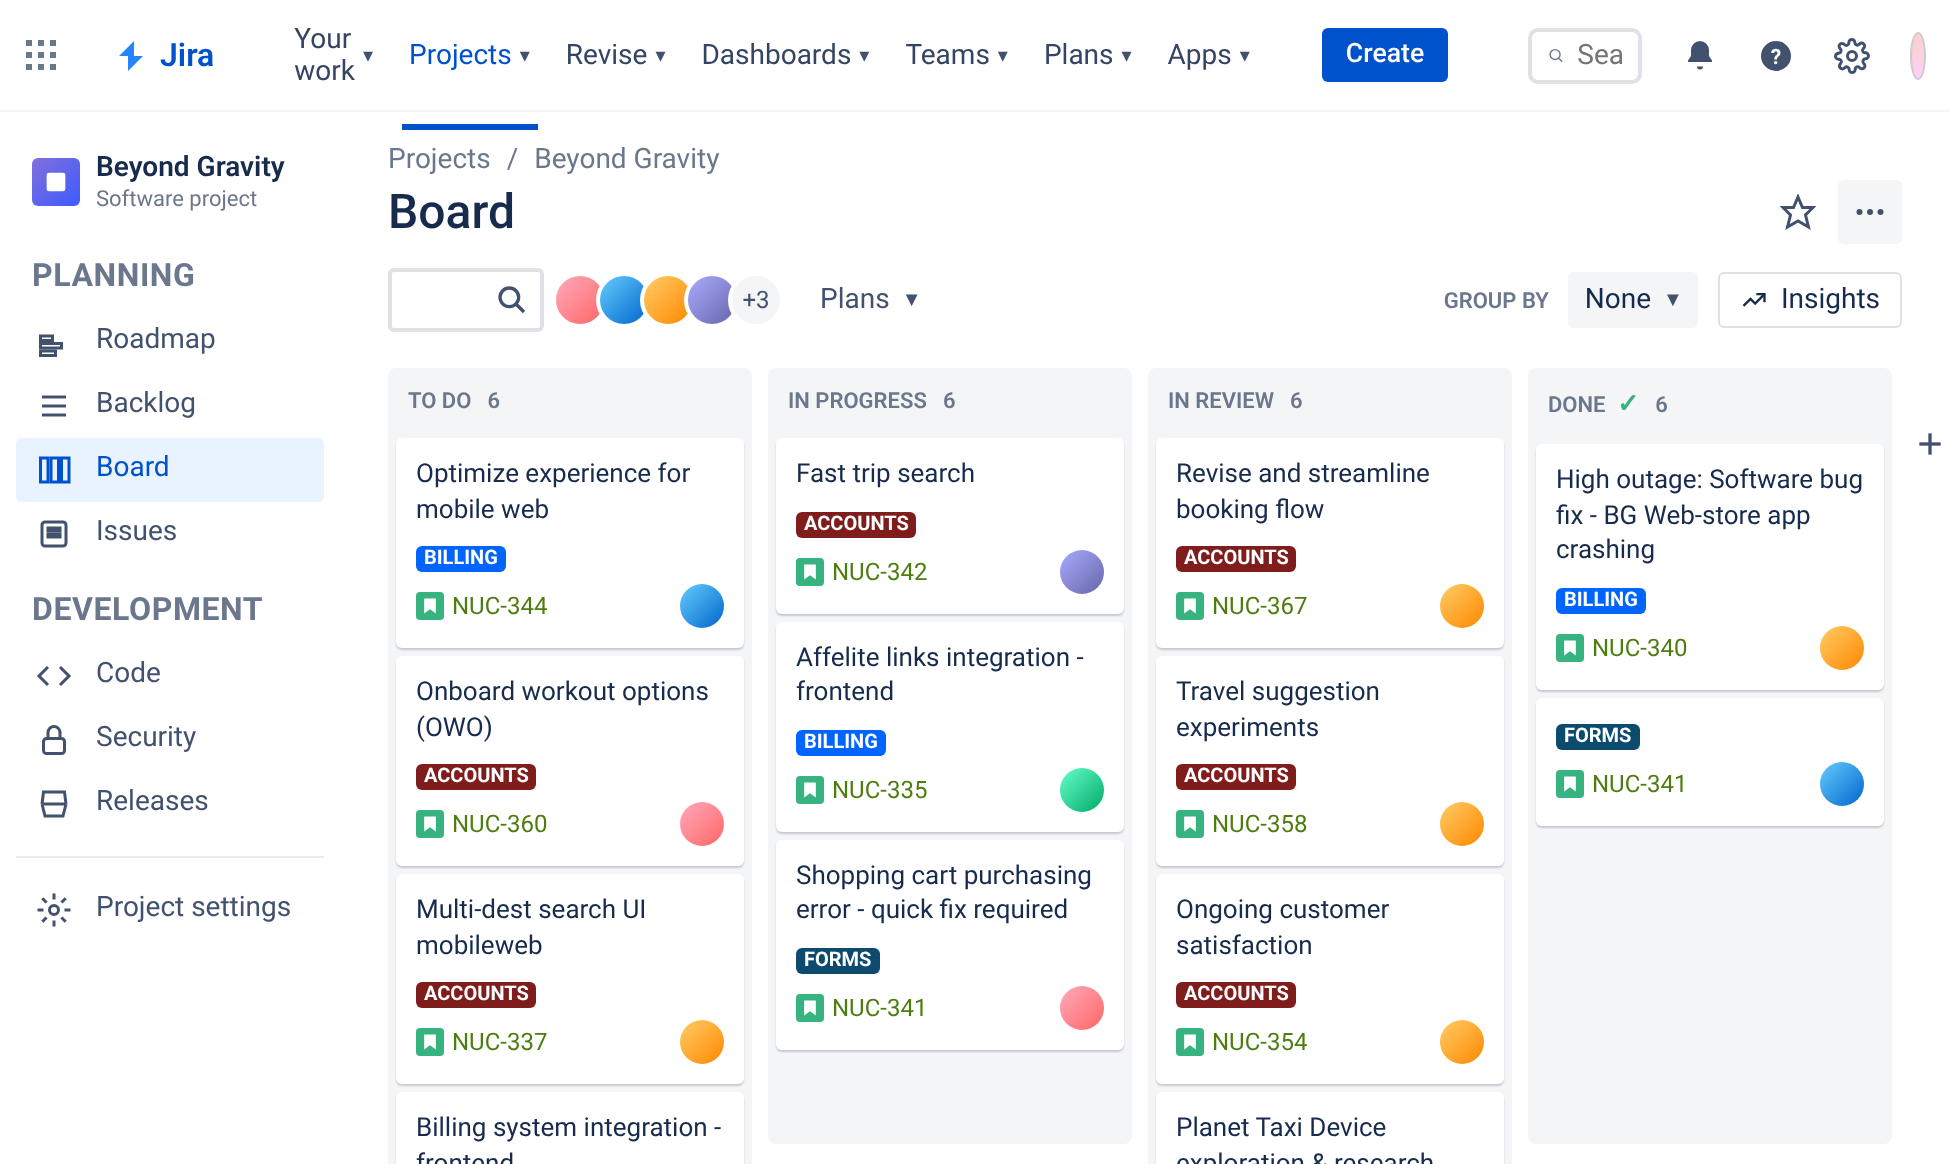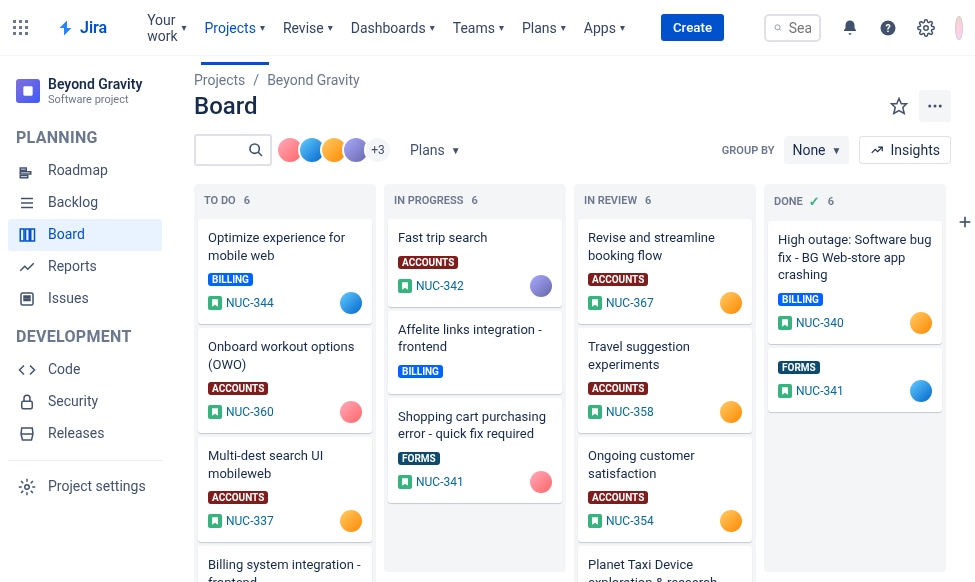--- a/index.html
+++ b/index.html
@@ -50,21 +50,21 @@
 .col{width:182px;flex:none;display:flex;flex-direction:column}
 .col-head{background:#F4F5F7;border-radius:4px 4px 0 0;padding:10px 10px;font-size:11px;font-weight:600;color:#6B778C;display:flex;align-items:center;gap:8px}
 .col-body{background:#F4F5F7;border-radius:0 0 4px 4px;padding:2px 4px 6px;display:flex;flex-direction:column;gap:4px;flex:1}
 .card{background:#fff;border-radius:3px;padding:10px;box-shadow:0 1px 1px rgba(9,30,66,.2);cursor:pointer}
 .card .ct{font-size:13px;line-height:1.35;color:#172B4D;margin-bottom:6px}
 .card .tag{display:inline-block;font-size:10px;font-weight:700;padding:1px 4px;border-radius:3px;color:#fff;margin-bottom:6px}
 .tag.BILLING{background:#0065FF}
 .tag.ACCOUNTS{background:#7f1d1d}
 .tag.FORMS{background:#0c4a6e}
 .card .foot{display:flex;align-items:center;gap:4px}
-.card .foot .tid{font-size:12px;color:#0369a1}
+.card .foot .tid{font-size:12px;color:#4d7c0f}
 .card .foot .asg{width:22px;height:22px;border-radius:50%;margin-left:auto}
 .story-ico{width:14px;height:14px;background:#36B37E;border-radius:2px;display:flex;align-items:center;justify-content:center}
 .done-check{color:#36B37E;font-size:13px;margin-left:-2px}
 .addcol{position:absolute;right:-2px;top:154px;width:24px;height:24px;display:flex;align-items:center;justify-content:center;color:#42526E;cursor:pointer}
 .av1{background:linear-gradient(135deg,#fab,#f66)}
 .av2{background:linear-gradient(135deg,#6cf,#06c)}
 .av3{background:linear-gradient(135deg,#fc6,#f80)}
 .av4{background:linear-gradient(135deg,#aaf,#66a)}
 .av5{background:linear-gradient(135deg,#6fc,#0a6)}
 .chev{font-size:10px;color:#42526E}
@@ -187,26 +187,20 @@
         <div class="navi sel">
           <svg width="18" height="18" viewBox="0 0 24 24" fill="none" stroke="currentColor" stroke-width="2">
             <rect x="3" y="4" width="5" height="16"></rect>
             <rect x="10" y="4" width="5" height="16"></rect>
             <rect x="17" y="4" width="5" height="16"></rect>
           </svg>
           <span>Board</span>
         </div>
         <div class="navi">
           <svg width="18" height="18" viewBox="0 0 24 24" fill="none" stroke="currentColor" stroke-width="2">
-            <polyline points="3 17 9 11 13 15 21 7"></polyline>
-          </svg>
-          <span>Reports</span>
-        </div>
-        <div class="navi">
-          <svg width="18" height="18" viewBox="0 0 24 24" fill="none" stroke="currentColor" stroke-width="2">
             <rect x="4" y="4" width="16" height="16" rx="2"></rect>
             <rect x="8" y="8" width="8" height="2"></rect>
             <rect x="8" y="12" width="8" height="2"></rect>
           </svg>
           <span>Issues</span>
         </div>
       </div>
     <div class="sec-label">DEVELOPMENT</div>
     <div id="sb-dev">
         <div class="navi">
@@ -362,20 +356,29 @@
                     <path d="M5 3v18l7-5 7 5V3z"></path>
                   </svg>
                 </span>
                 <span class="tid">NUC-342</span>
                 <span class="asg av4"></span>
               </div>
             </div>
             <div class="card">
               <div class="ct">Affelite links integration - frontend</div>
               <div><span class="tag BILLING">BILLING</span></div>
+              <div class="foot">
+                <span class="story-ico">
+                  <svg width="10" height="10" viewBox="0 0 24 24" fill="#fff">
+                    <path d="M5 3v18l7-5 7 5V3z"></path>
+                  </svg>
+                </span>
+                <span class="tid">NUC-335</span>
+                <span class="asg av5"></span>
+              </div>
             </div>
             <div class="card">
               <div class="ct">Shopping cart purchasing error - quick fix required</div>
               <div><span class="tag FORMS">FORMS</span></div>
               <div class="foot">
                 <span class="story-ico">
                   <svg width="10" height="10" viewBox="0 0 24 24" fill="#fff">
                     <path d="M5 3v18l7-5 7 5V3z"></path>
                   </svg>
                 </span>

